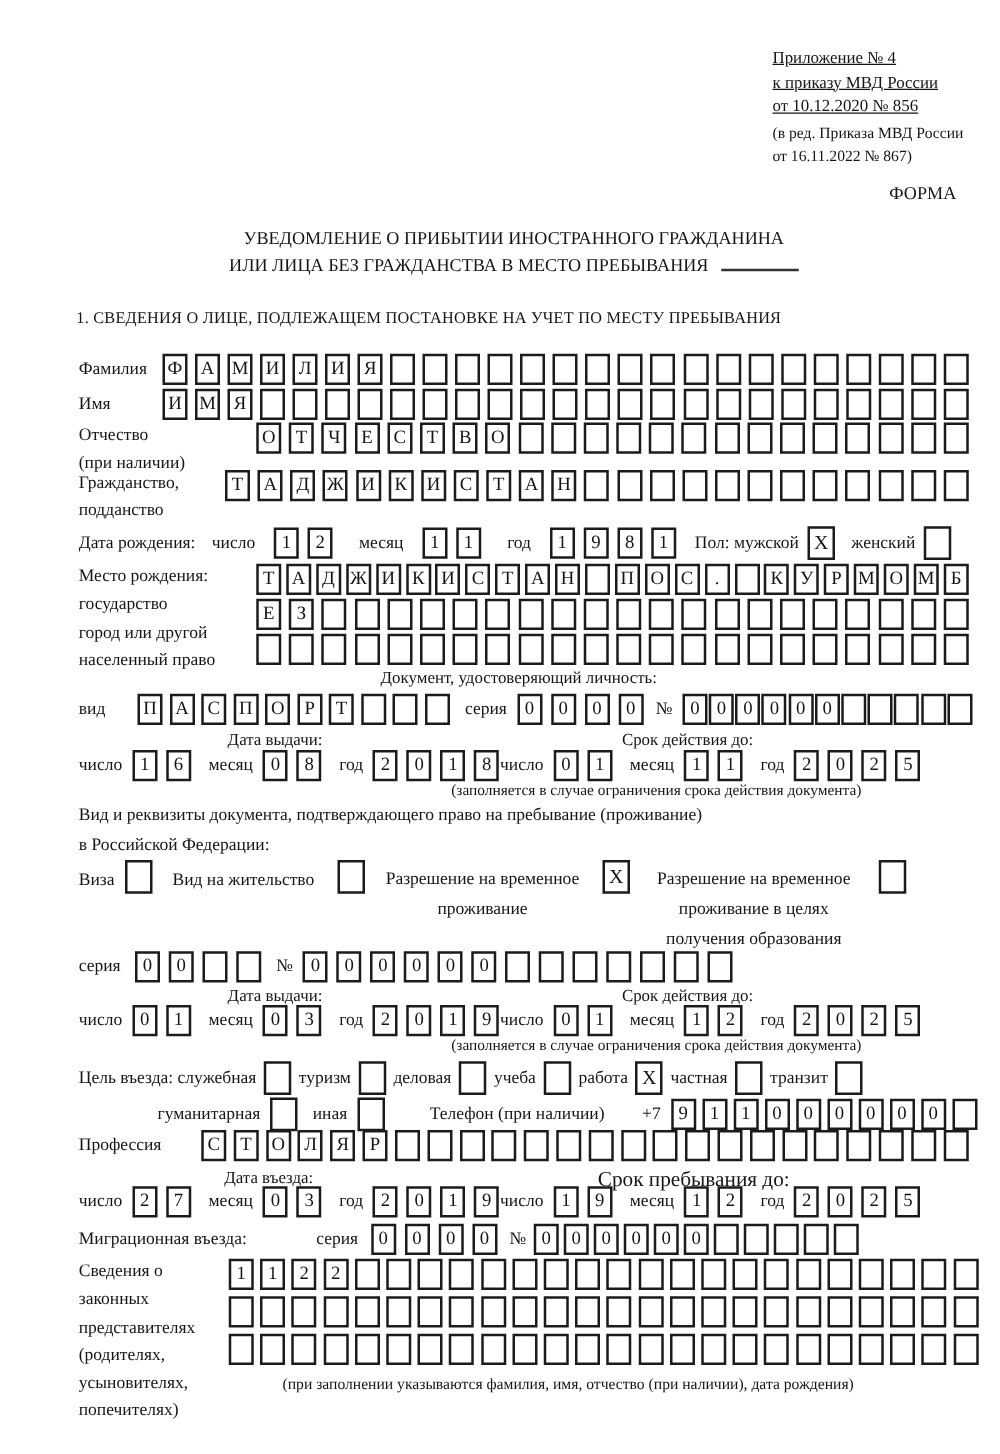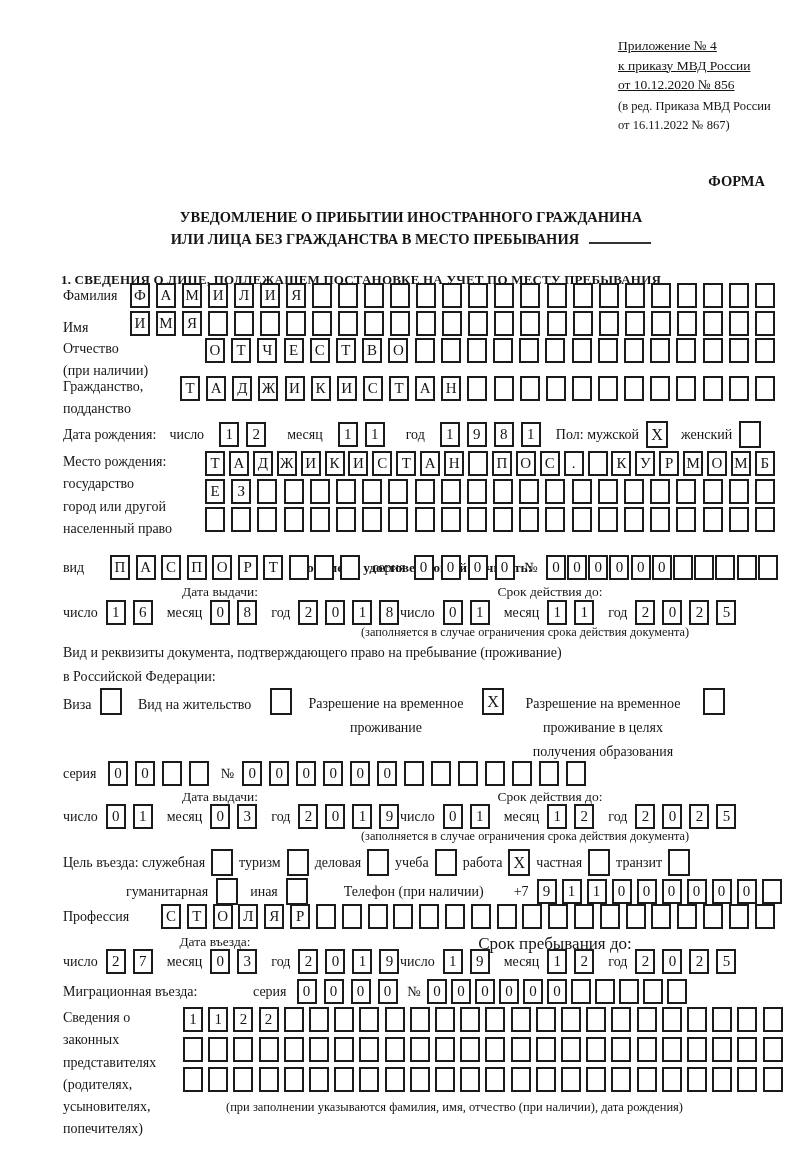--- a/index.html
+++ b/index.html
@@ -2,21 +2,21 @@
 <html><head>
 <meta charset="utf-8">
 <style>
   html,body{margin:0;padding:0;background:#fff;}
   .page{position:relative;width:800px;height:1163px;background:#fff;color:#151515;
         font-family:"Liberation Serif","DejaVu Serif",serif;font-size:14px;overflow:hidden;}
   .abs{position:absolute;}
   .frow{position:absolute;display:flex;align-items:center;}
   .frow.top{align-items:flex-start;}
   .lbl{white-space:nowrap;}
-  .b{font-weight:bold;margin-top:26px;}
+  .b{font-weight:normal;}
   .small{font-size:12.3px;}
   .cell{box-sizing:border-box;flex:none;width:20px;height:25px;border:2px solid #1b1b1b;
         display:inline-flex;align-items:center;justify-content:center;font-size:15px;background:#fff;}
   .cb{display:inline-flex;}
   .cb .cell{width:22px;height:27px;font-size:16px;}
   .spread{display:inline-flex;justify-content:space-between;}
   .grp{display:inline-flex;gap:7px;}
   .dcells{display:inline-flex;gap:7px;margin:0 8px;}
   .dglbl{margin-left:6px;white-space:nowrap;}
   .center{text-align:center;}
@@ -70,21 +70,21 @@
         <span class="cell"></span>
         <span class="cell"></span>
         <span class="cell"></span>
         <span class="cell"></span>
         <span class="cell"></span>
         <span class="cell"></span>
         <span class="cell"></span>
       </span>
   </div>
 
-  <div class="frow" style="left:63px;top:311px;align-items:flex-end;">
+  <div class="frow" style="left:63px;top:311px;">
     <span class="lbl" style="width:67px;">Имя</span>
     <span class="spread" style="width:645px;">
         <span class="cell">И</span>
         <span class="cell">М</span>
         <span class="cell">Я</span>
         <span class="cell"></span>
         <span class="cell"></span>
         <span class="cell"></span>
         <span class="cell"></span>
         <span class="cell"></span>

